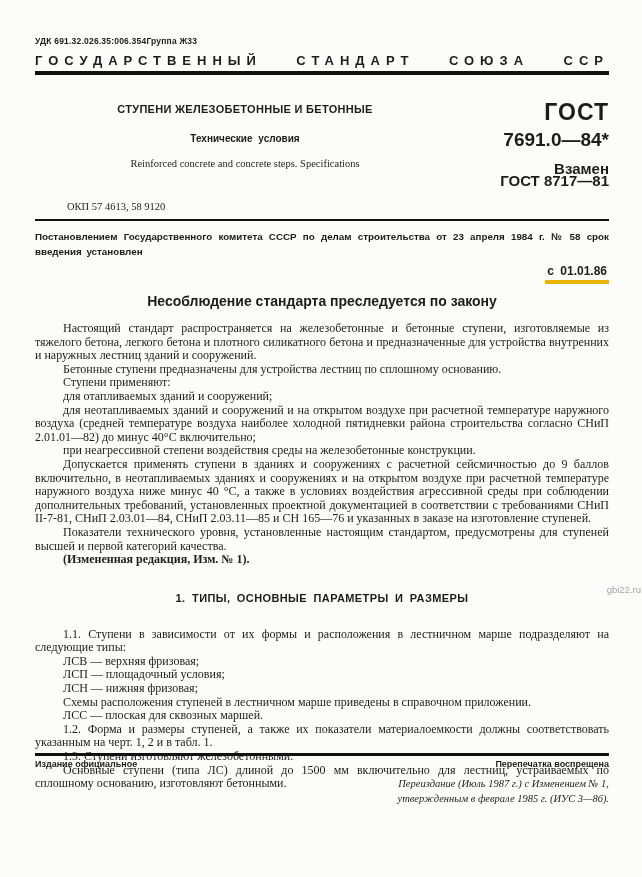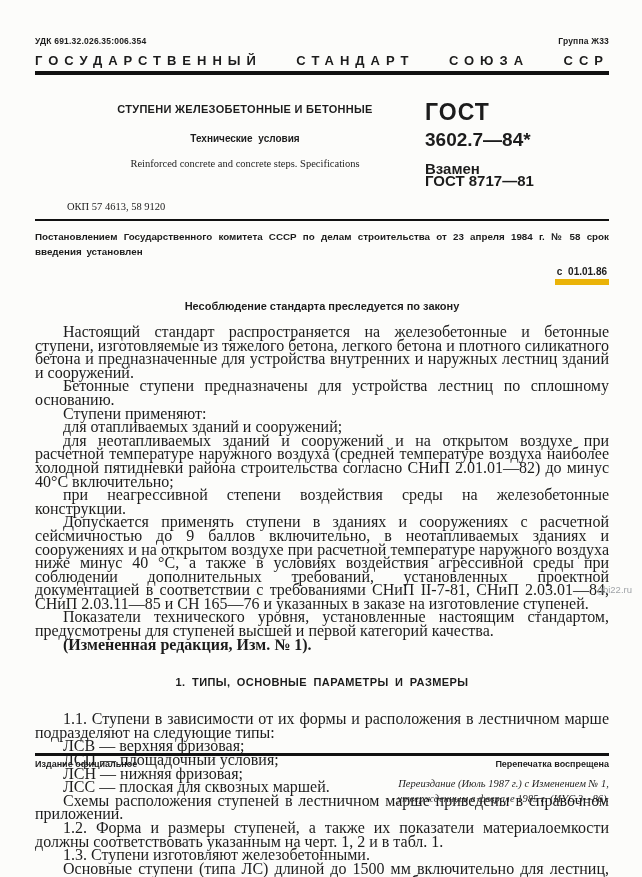--- a/index.html
+++ b/index.html
@@ -20,21 +20,20 @@
   .content {
     position: absolute;
     left: 35px;
     top: 36px;
     width: 574px;
   }
 
   
   .topline {
     display: flex;
-    justify-content: space-between;
     font-family: "Liberation Sans", sans-serif;
     font-weight: bold;
     font-size: 8.5px;
     letter-spacing: 0.2px;
   }
   
   .gosstandard {
     margin-top: 7px;
     font-family: "Liberation Sans", sans-serif;
     font-weight: bold;
@@ -74,21 +73,21 @@
     font-weight: bold;
     font-size: 10px;
     word-spacing: 3px;
   }
   .doc-subtitle-en {
     margin-top: 14px;
     font-size: 10.5px;
   }
   .title-right {
     width: 184px;
-    text-align: left;
+    text-align: right;
     margin-top: -4px;
   }
   .gost-label {
     font-family: "Liberation Sans", sans-serif;
     font-weight: bold;
     font-size: 23px;
     letter-spacing: 1px;
   }
   .gost-number {
     font-family: "Liberation Sans", sans-serif;
@@ -127,37 +126,37 @@
     word-spacing: 2px;
   }
   .effective-date-row {
     text-align: right;
     margin-top: 2px;
   }
   .effective-date {
     display: inline-block;
     font-family: "Liberation Sans", sans-serif;
     font-weight: bold;
-    font-size: 10px;
-    border-bottom: 6px solid #eab308;
+    font-size: 12px;
+    border-bottom: 4px solid #eab308;
     padding: 0 2px 2px 2px;
     word-spacing: 3px;
   }
   .law-notice {
-    margin-top: 15px;
+    margin-top: 9px;
     text-align: center;
     font-family: "Liberation Sans", sans-serif;
     font-weight: bold;
-    font-size: 11px;
+    font-size: 14px;
   }
 
   
   .bodytext {
     margin-top: 13px;
-    font-size: 16px;
+    font-size: 12px;
     line-height: 13.6px;
     text-align: justify;
     font-family: Liberation Serif, serif;
   }
   .bodytext p {
     margin: 0;
     text-indent: 28px;
   }
   .bodytext p.bold { font-weight: bold; }
 
@@ -194,21 +193,21 @@
     margin-top: 7px;
     text-align: right;
     font-style: italic;
     font-size: 10.5px;
     line-height: 15px;
   }
 
   .watermark {
     position: absolute;
     top: 584px;
-    right: 10px;
+    right: 1px;
     font-family: "Liberation Sans", sans-serif;
     font-size: 9.5px;
     color: #a0a4a8;
   }
 </style>
 </head>
 <body>
 
 <div class="page">
   <div class="content">
@@ -222,21 +221,21 @@
     <div class="thick-rule"></div>
 
     <div class="title-row">
       <div class="title-left">
         <div class="doc-title">СТУПЕНИ ЖЕЛЕЗОБЕТОННЫЕ И БЕТОННЫЕ</div>
         <div class="doc-subtitle">Технические условия</div>
         <div class="doc-subtitle-en">Reinforced concrete and concrete steps. Specifications</div>
       </div>
       <div class="title-right">
         <div class="gost-label">ГОСТ</div>
-        <div class="gost-number">3602.7—84*</div>
+        <div class="gost-number">7691.0—84*</div>
         <div class="replaces">
           <div>Взамен</div>
           <div>ГОСТ 8717—81</div>
         </div>
       </div>
     </div>
 
     <div class="okp">ОКП 57 4613, 58 9120</div>
     <div class="thin-rule"></div>
 
@@ -258,22 +257,22 @@
       <p class="bold">(Измененная редакция, Изм. № 1).</p>
     </div>
 
     <div class="section-heading">1. ТИПЫ, ОСНОВНЫЕ ПАРАМЕТРЫ И РАЗМЕРЫ</div>
 
     <div class="bodytext" style="margin-top:0;">
       <p>1.1. Ступени в зависимости от их формы и расположения в лестничном марше подразделяют на следующие типы:</p>
       <p>ЛСВ — верхняя фризовая;</p>
       <p>ЛСП — площадочный условия;</p>
       <p>ЛСН — нижняя фризовая;</p>
+      <p>Схемы расположения ступеней в лестничном марше приведены в справочном приложении.</p>
       <p>ЛСС — плоская для сквозных маршей.</p>
-      <p>Схемы расположения ступеней в лестничном марше приведены в справочном приложении.</p>
       <p>1.2. Форма и размеры ступеней, а также их показатели материалоемкости должны соответствовать указанным на черт. 1, 2 и в табл. 1.</p>
       <p>1.3. Ступени изготовляют железобетонными.</p>
       <p>Основные ступени (типа ЛС) длиной до 1500 мм включительно для лестниц, устраиваемых по сплошному основанию, изготовляют бетонными.</p>
     </div>
 
   </div>
 
   <div class="footer">
     <div class="footer-rule"></div>
     <div class="footer-row">

